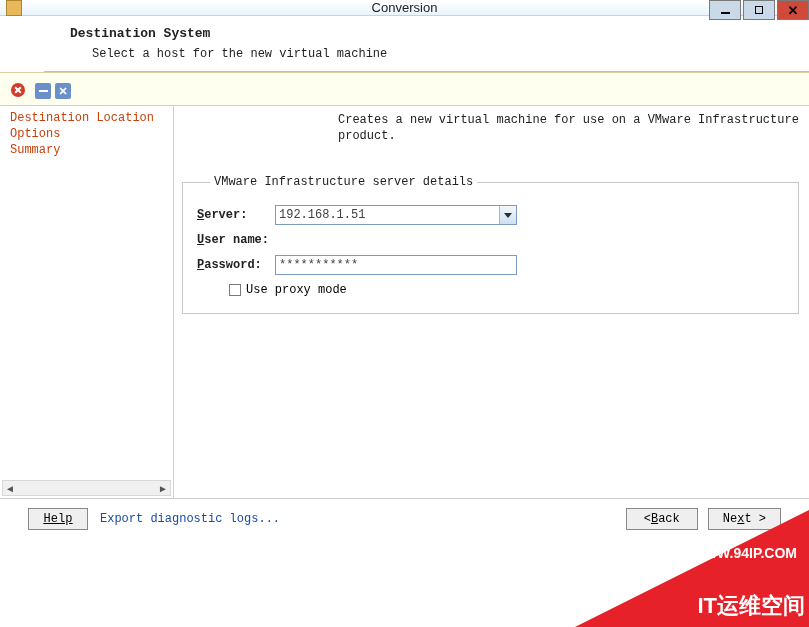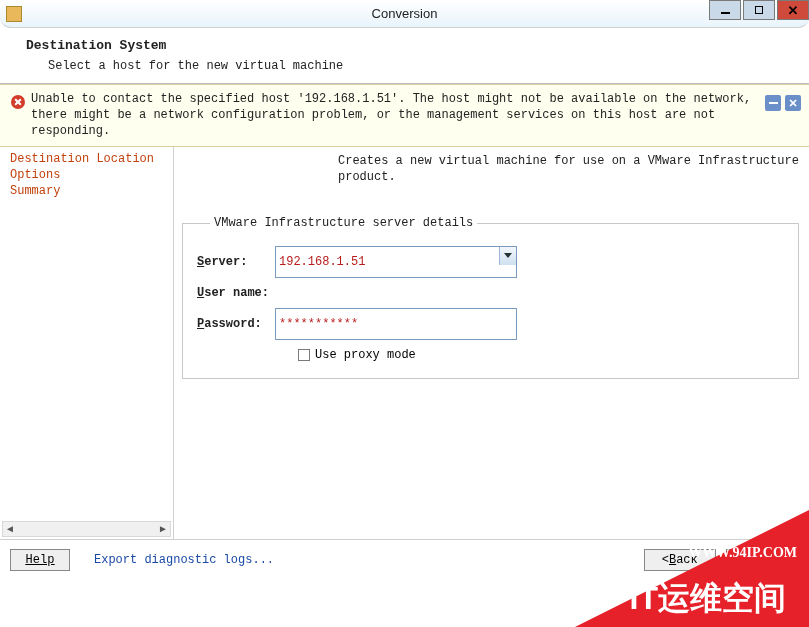--- a/index.html
+++ b/index.html
@@ -7,27 +7,26 @@
     margin: 0;
     font-family: "Courier New", monospace;
     font-size: 12px;
     background: #fff;
     width: 809px;
     height: 627px;
     overflow: hidden;
     position: relative;
   }
   .titlebar {
-    height: 28px;
+    height: 16px;
     background: linear-gradient(to bottom, #ffffff, #e8f4fb);
     border-bottom: 1px solid #d0d0d0;
     display: flex;
     align-items: center;
     position: relative;
-    border-radius: 11px;
   }
   .app-icon {
     width: 16px; height: 16px;
     margin-left: 6px;
     background: #e8b85a;
     border: 1px solid #aa8830;
     position: relative;
   }
   .titlebar-title {
     position: absolute;
@@ -55,20 +54,21 @@
     font-weight: bold;
   }
   .win-btn.close { background: #cf4a3a; color: #000; }
   .win-btn .rect { width:8px; height:8px; border:1px solid #000; }
   .win-btn .line { width:9px; height:0; border-top:2px solid #000; position:relative; top:3px; }
   .win-btn.close .x { font-size:13px; }
 
   .header-area {
     padding: 10px 18px 10px 26px;
     border-bottom: 1px solid #c0c0c0;
+    margin-left: 44px;
   }
   .header-title { font-weight: bold; font-size: 13px; color:#222; }
   .header-sub { margin-left: 22px; margin-top: 6px; color:#222; }
 
   .alert-bar {
     background: #fffff0;
     border: 0 solid #d8d0a0;
     border-width: 1px 0;
     padding: 6px 8px 6px 8px;
     display: flex;
@@ -128,71 +128,71 @@
   }
   .legend {
     position:absolute; top:-8px; left:27px;
     background:#fff; padding:0 4px; color:#222;
   }
   .form-row { display:flex; align-items:center; margin-bottom:8px; }
   .form-label { width:78px; color:#222;font-weight:bold; }
   .form-label span.u { text-decoration:underline; }
   .combo-wrap { position:relative; }
   .combo, .tinput {
-    border:1px solid #7a9ac0; height:32px; font-family:inherit; font-size:12px;
-    padding:0 3px; background:#fff; color:#b91c1c;
+    border:1px solid #7a9ac0; height:20px; font-family:inherit; font-size:12px;
+    padding:0 3px; background:#fff; color:#404040;
   }
   .combo { width: 242px; }
   .combo-btn {
     position:absolute; right:1px; top:1px; width:17px; height:18px;
     background: linear-gradient(#f2f6fb,#cfe0f0);
     border-left:1px solid #9db8d8;
     display:flex; align-items:center; justify-content:center;
   }
   .combo-btn .tri { width:0;height:0;border-left:4px solid transparent;border-right:4px solid transparent;border-top:5px solid #233; }
   .tinput { width: 242px; }
-  .chk-row { margin-left:101px; display:flex; align-items:center;text-align:center; }
+  .chk-row { margin-left:32px; display:flex; align-items:center;text-align:center; }
   .chk { width:12px; height:12px; border:1px solid #7a7a7a; background:#fff; margin-right:5px; }
 
   .footer {
     border-top:1px solid #d0d0d0;
-    padding: 9px 10px;
+    padding: 9px 28px;
     display:flex; align-items:center; position:relative;
   }
   .btn {
     height:22px; padding:0 14px;
     border:1px solid #888; background:#efefef;
     font-family:inherit; font-size:12px;
     display:inline-flex; align-items:center; justify-content:center;
     cursor:default;
   }
   .btn.help { text-decoration:underline; min-width:60px; }
-  .link { color:#1a4aa6; text-decoration:none; margin-left:24px; }
+  .link { color:#1a4aa6; text-decoration:none; margin-left:12px; }
   .nav-btns { margin-left:auto; display:flex; gap:10px; }
   .btn.nav { min-width:72px; }
   .btn .u { text-decoration:underline; }
 
   .watermark {
     position:absolute; right:0; bottom:0;
     width:240px; height:120px; pointer-events:none;
   }
   .wm-tri {
     position:absolute; right:-2px; bottom:-2px;
     width:0;height:0;
     border-left:240px solid transparent;
     border-bottom:120px solid #e62129;
   }
   .wm-text-small {
     position:absolute; right:12px; bottom:66px;
-    color:#fff; font-family:Liberation Serif, serif; font-weight:bold; font-size:14px;
+    color:#fff; font-family:Liberation Sans, sans-serif; font-weight:bold; font-size:14px;
     transform: rotate(0deg);
   }
   .wm-text-big {
-    position:absolute; right:23px; bottom:6px;
-    color:#fff; font-family:"Microsoft YaHei","Segoe UI",sans-serif; font-weight:bold; font-size:32px;margin-top:36px;
+    position:absolute; right:4px; bottom:6px;
+    color:#fff; font-family:"Microsoft YaHei","Segoe UI",sans-serif; font-weight:bold; font-size:22px;margin-top:36px;
   }
 </style>
 </head>
 <body>
 
 <div class="titlebar">
   <div class="app-icon"></div>
   <div class="titlebar-title">Conversion</div>
   <div class="win-controls">
     <div class="win-btn">
@@ -207,21 +207,20 @@
   </div>
 </div>
 
 <div class="header-area">
   <div class="header-title">Destination System</div>
   <div class="header-sub">Select a host for the new virtual machine</div>
 </div>
 
 <div class="alert-bar">
   <div class="alert-icon"></div>
-  <div class="alert-text">Unable to contact the specified host '192.168.1.51'. The host might not be available on the network, there might be a network configuration problem, or the management services on this host are not responding.</div>
   <div class="alert-btn alert-min">
       <div class="bar"></div>
     </div>
   <div class="alert-btn alert-close">
       <span>✕</span>
     </div>
 </div>
 
 <div class="body-row">
   <div class="sidebar">

